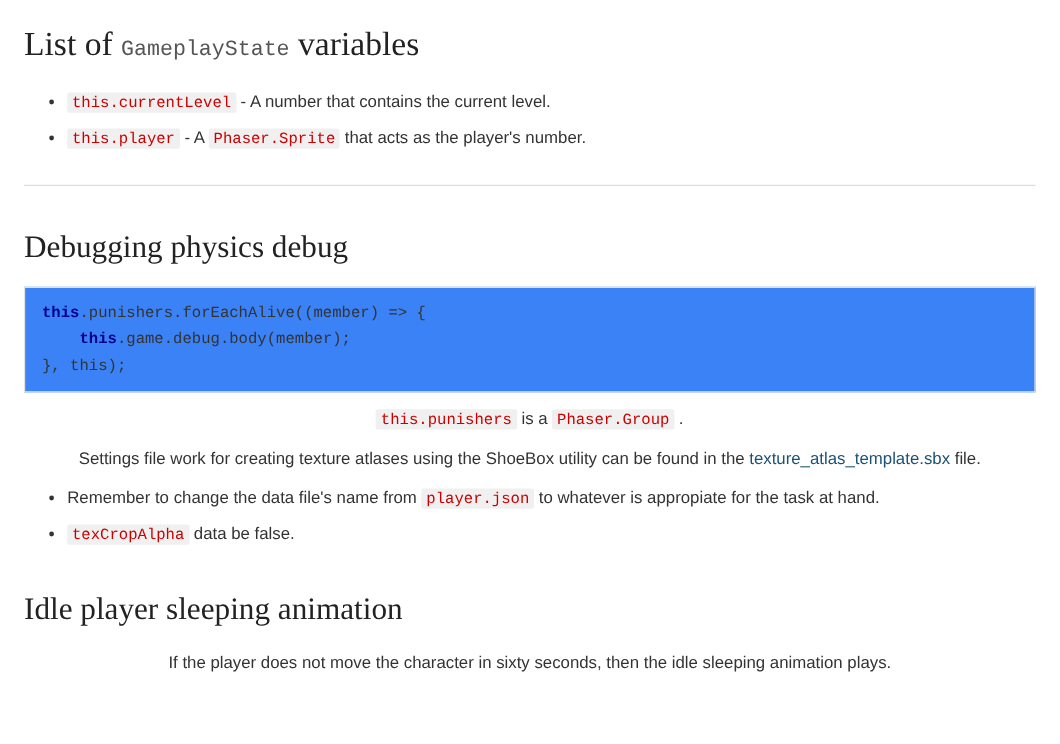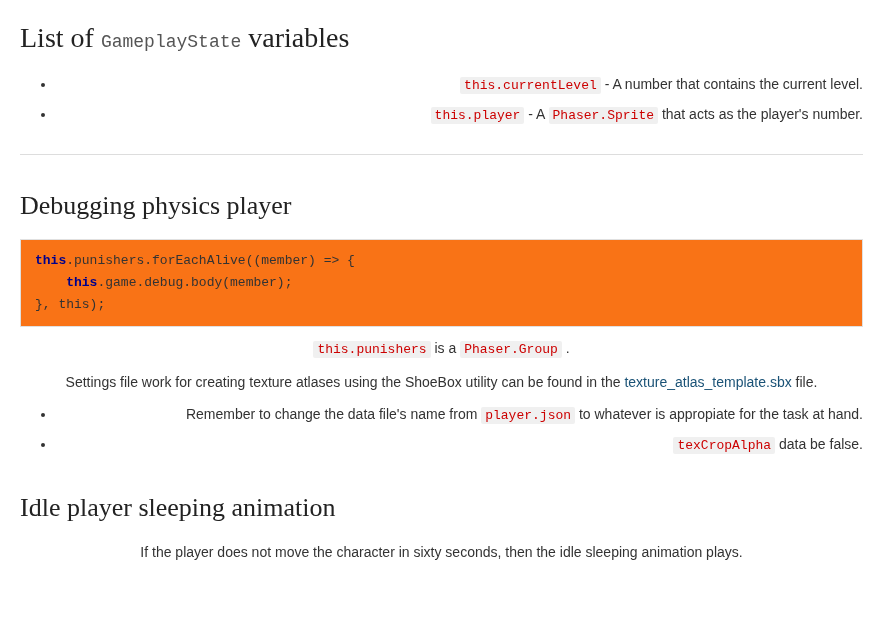--- a/index.html
+++ b/index.html
@@ -38,40 +38,39 @@
       font-weight: normal;
       color: #222;
       margin-top: 30px;
       margin-bottom: 12px;
       font-family: Georgia, serif;
     }
 
     ul {
       margin-left: 36px;
       margin-bottom: 12px;
-      text-align: right;
     }
 
     ul li {
       margin-bottom: 6px;
       font-family: Arial, sans-serif;
       font-size: 14px;
     }
 
     code {
       font-family: 'Courier New', Courier, monospace;
       font-size: 13px;
       background: #f0f0f0;
       padding: 1px 4px;
       border-radius: 2px;
       color: #c00;
     }
 
     .code-block {
-      background: #f97316;
+      background: #3b82f6;
       border: 1px solid #e0e0e0;
       padding: 10px 14px;
       font-family: 'Courier New', Courier, monospace;
       font-size: 13px;
       margin: 10px 0;
       line-height: 1.7;
       white-space: pre;
       overflow-x: auto;
     }
 
@@ -121,21 +120,21 @@
     <li>
       <code>this.player</code>
       <span> - A </span>
       <a href="#"><code>Phaser.Sprite</code></a>
       <span> that acts as the player's number.</span>
     </li>
   </ul>
 </div>
 
 <div class="section">
-  <h2>Debugging physics player</h2>
+  <h2>Debugging physics debug</h2>
 
   <div class="code-block"><span class="kw">this</span>.punishers.forEachAlive((member) =&gt; {
     <span class="kw">this</span>.game.debug.body(member);
 }, this);</div>
 
   <p>
     <code>this.punishers</code>
     <span> is a </span>
     <code>Phaser.Group</code>
     <span>.</span>

